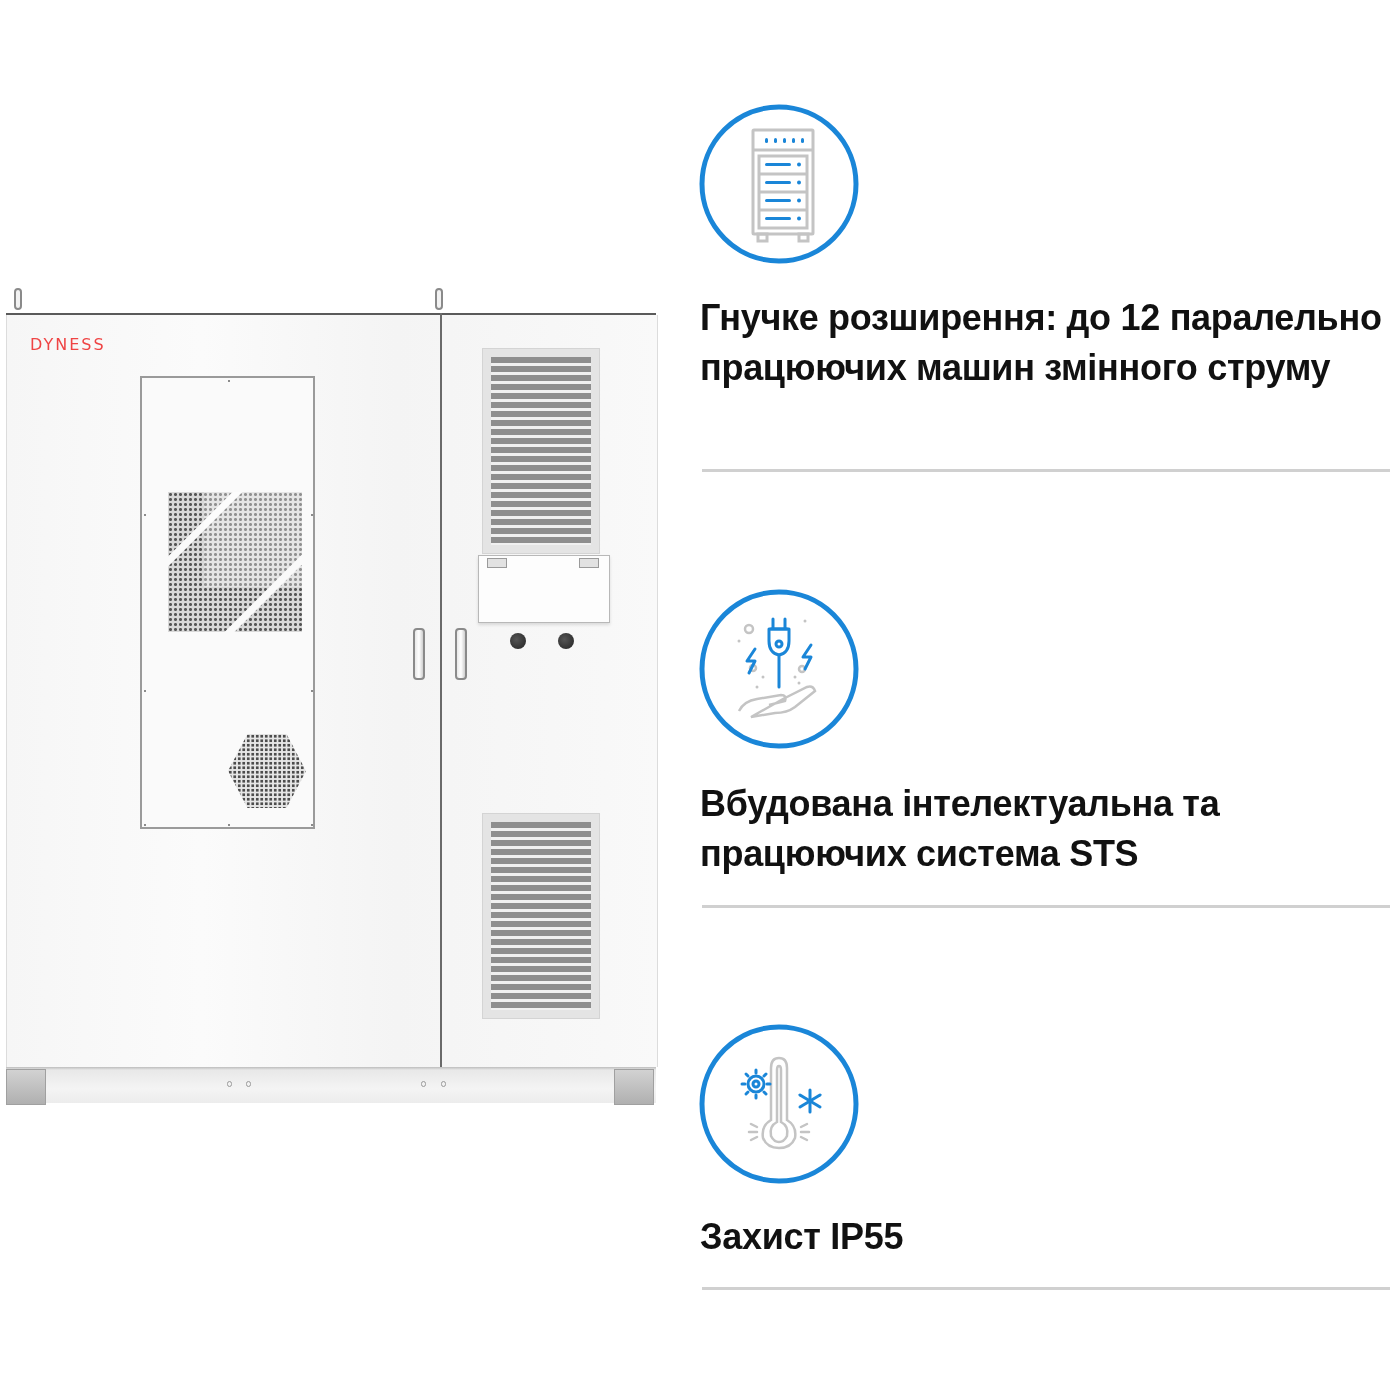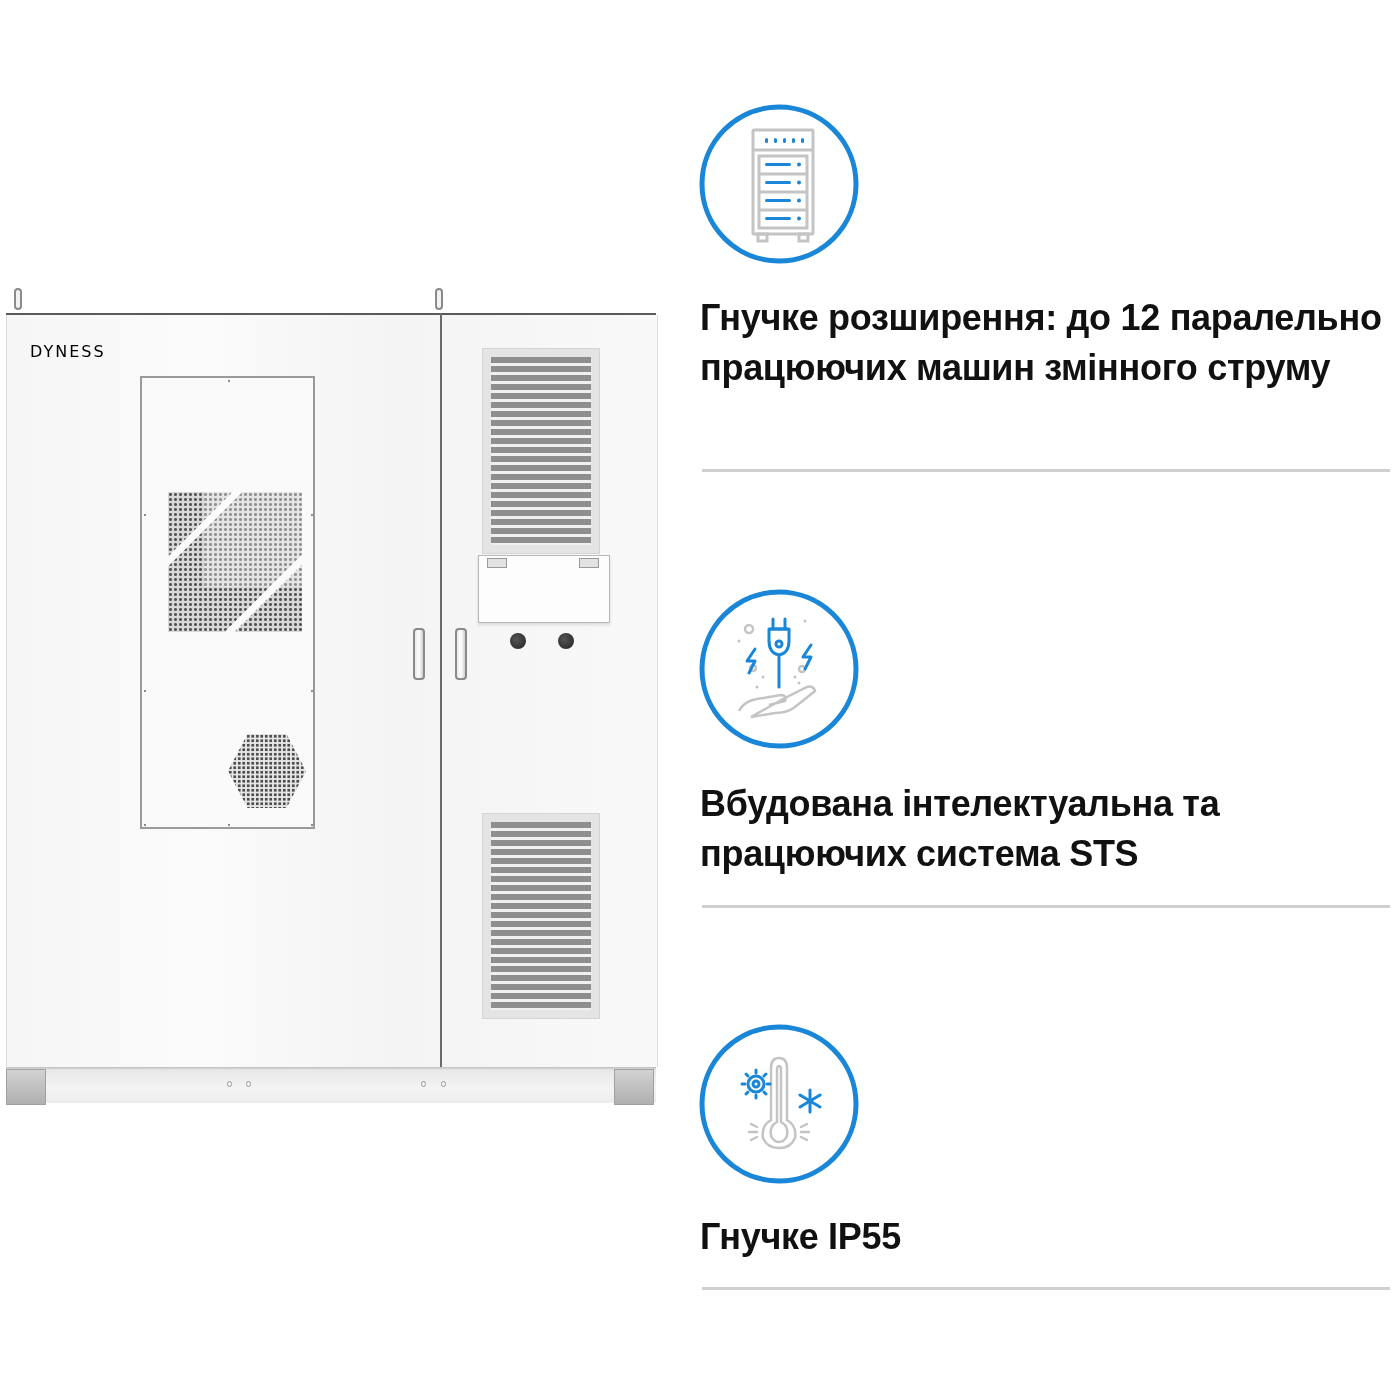--- a/index.html
+++ b/index.html
@@ -4,21 +4,21 @@
 <style>
   html, body { margin: 0; padding: 0; background: #ffffff; }
   body { width: 1400px; height: 1400px; position: relative; overflow: hidden; font-family: "Liberation Sans", "DejaVu Sans", sans-serif; }
 
   
   .cabinet { position: absolute; left: 0; top: 288px; width: 660px; height: 830px; }
   .eyebolt { position: absolute; top: 0; width: 8px; height: 22px; border: 2px solid #8a8a8a; border-radius: 5px; box-sizing: border-box; background: #f2f2f2; }
   .top-edge { position: absolute; left: 6px; top: 25px; width: 650px; height: 2px; background: #5a5a5a; }
   .body-panel { position: absolute; left: 6px; top: 27px; width: 650px; height: 752px; background: linear-gradient(90deg, #f6f6f6 0%, #fbfbfb 30%, #f4f4f4 60%, #f9f9f9 100%); border-left: 1px solid #dcdcdc; border-right: 1px solid #dcdcdc; }
   .door-split { position: absolute; left: 440px; top: 25px; width: 2px; height: 756px; background: #6a6a6a; }
-  .logo { position: absolute; left: 30px; top: 54px; font-family: "DejaVu Sans", sans-serif; font-size: 16px; letter-spacing: 2px; color: #000000; font-weight: normal; }
+  .logo { position: absolute; left: 30px; top: 47px; font-family: "DejaVu Sans", sans-serif; font-size: 16px; letter-spacing: 2px; color: #ef4444; font-weight: normal; }
 
   .ac-unit { position: absolute; left: 140px; top: 88px; width: 175px; height: 453px; border: 2px solid #9a9a9a; box-sizing: border-box; background: #fafafa; }
   .ac-dot { position: absolute; width: 2px; height: 2px; background: #666; border-radius: 1px; }
   .mesh { position: absolute; left: 26px; top: 114px; width: 134px; height: 140px; overflow: hidden;
           background-image: radial-gradient(circle, #555 1.3px, transparent 1.6px); background-size: 5px 5px; background-color: #d8d8d8; }
   .mesh::before, .mesh::after { content: ""; position: absolute; height: 7px; width: 220px; background: #fafafa; transform: rotate(-45deg); transform-origin: left center; }
   .mesh::before { left: -14px; top: 80px; }
   .mesh::after { left: 28px; top: 170px; }
   .mesh-shade { position: absolute; left: 36px; top: 0; width: 98px; height: 95px; background: rgba(255,255,255,0.35); }
   .fan-grille { position: absolute; left: 86px; top: 356px; width: 78px; height: 74px;
@@ -182,14 +182,14 @@
       <line x1="47" y1="50" x2="49" y2="52"></line>
         <line x1="65" y1="68" x2="67" y2="70"></line>
       <line x1="47" y1="70" x2="49" y2="68"></line>
         <line x1="65" y1="52" x2="67" y2="50"></line>
       <line x1="111" y1="66" x2="111" y2="88"></line>
       <line x1="101" y1="71" x2="121" y2="83"></line>
       <line x1="101" y1="83" x2="121" y2="71"></line>
     </g>
   </svg>
 </div>
-<h2 class="feature-title" style="top:1212px;">Гнучке IP55</h2>
+<h2 class="feature-title" style="top:1212px;">Захист IP55</h2>
 <div class="divider" style="top:1287px;"></div>
 
 </body></html>

